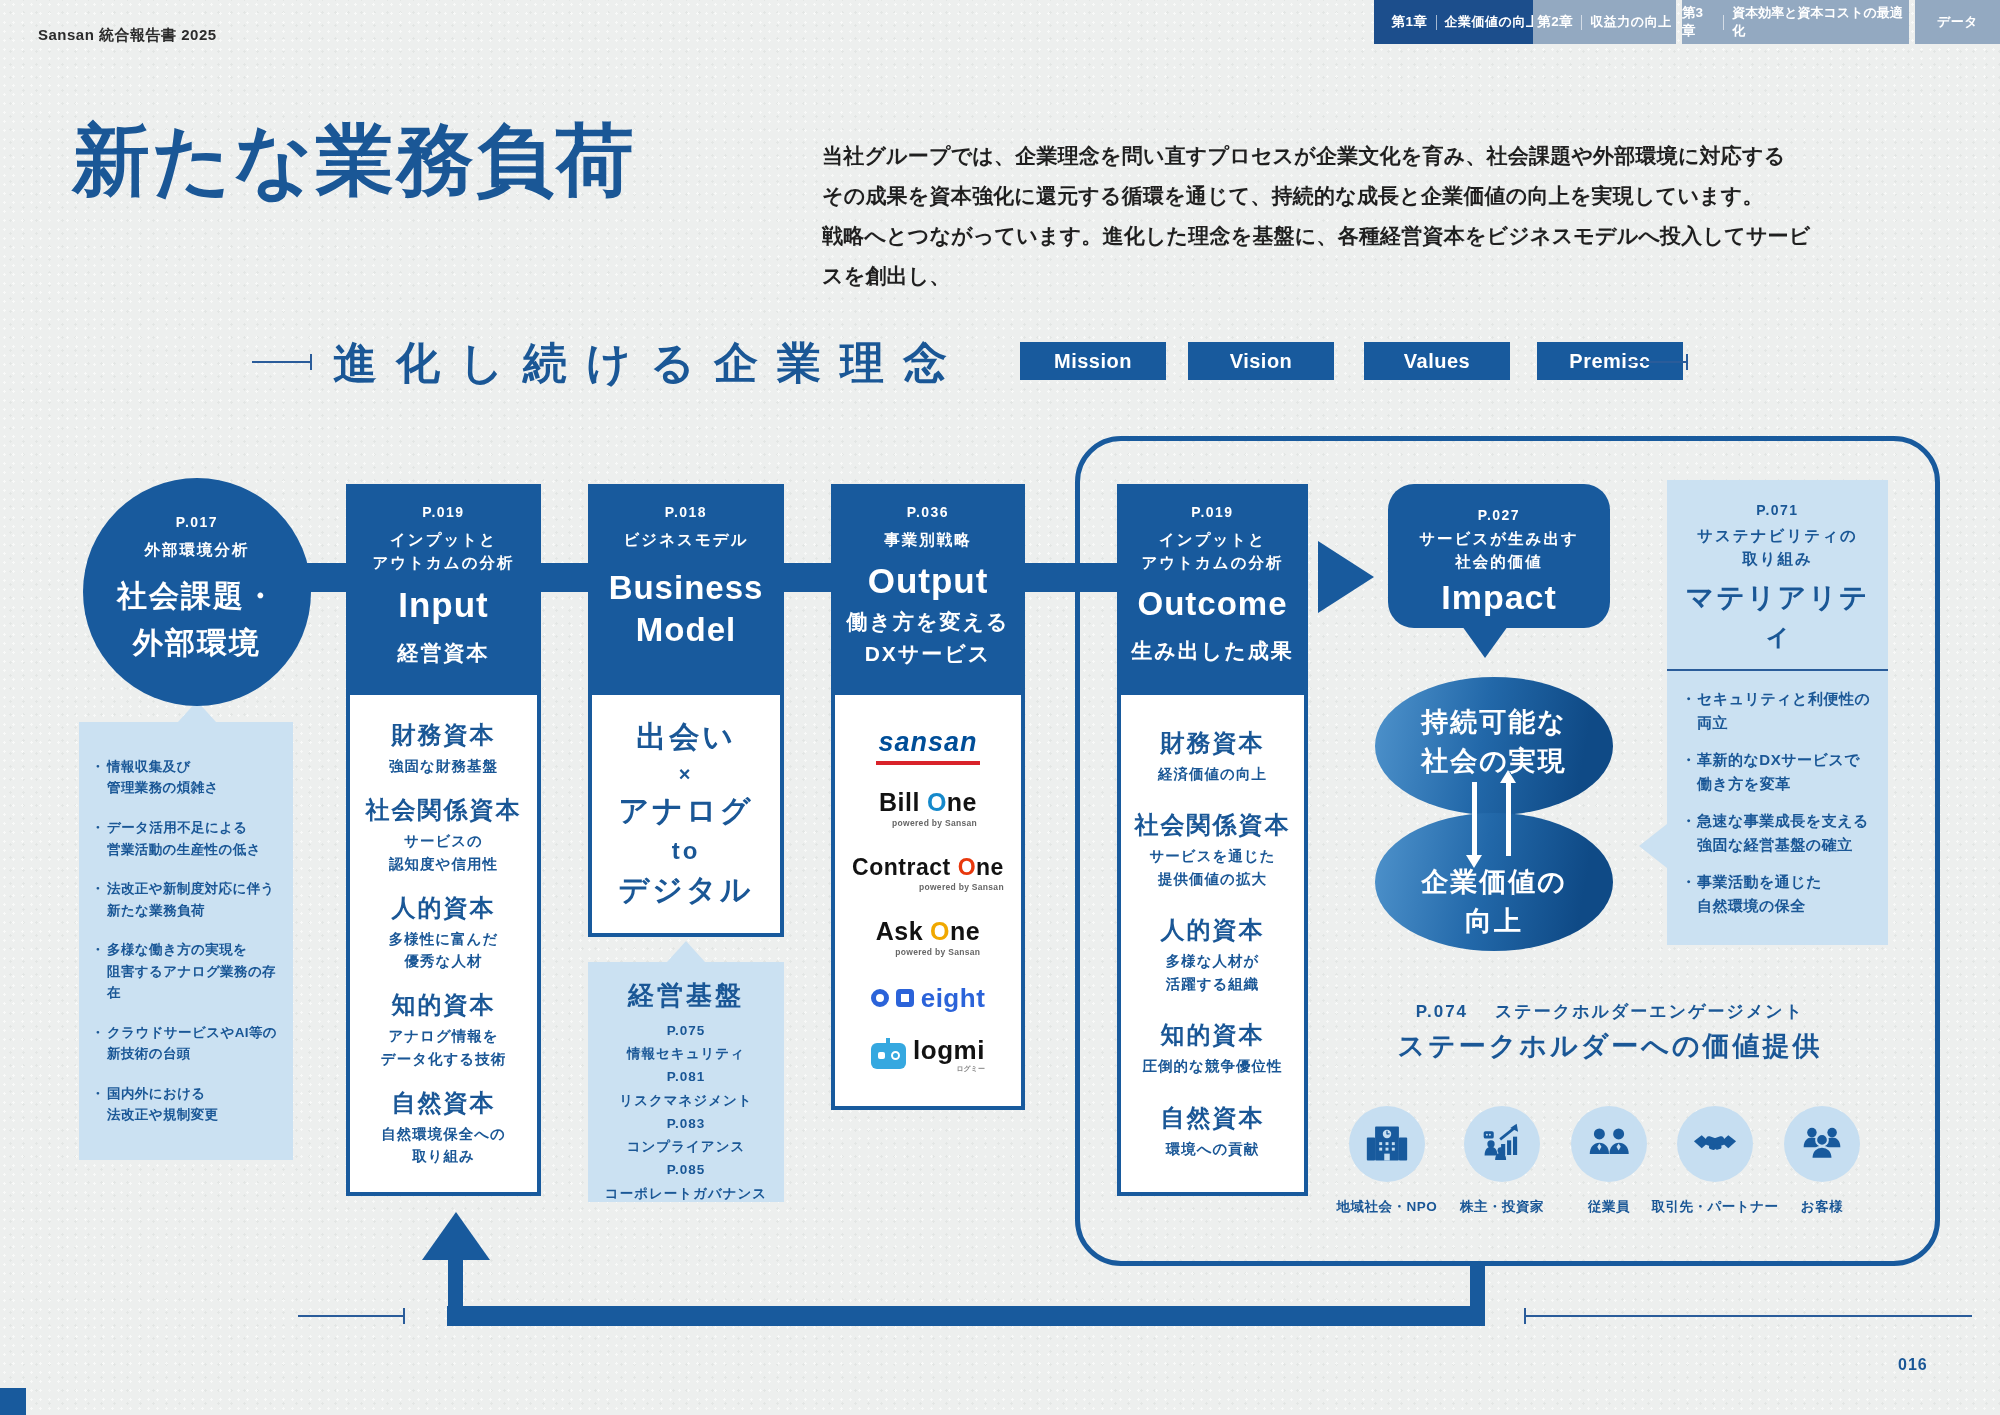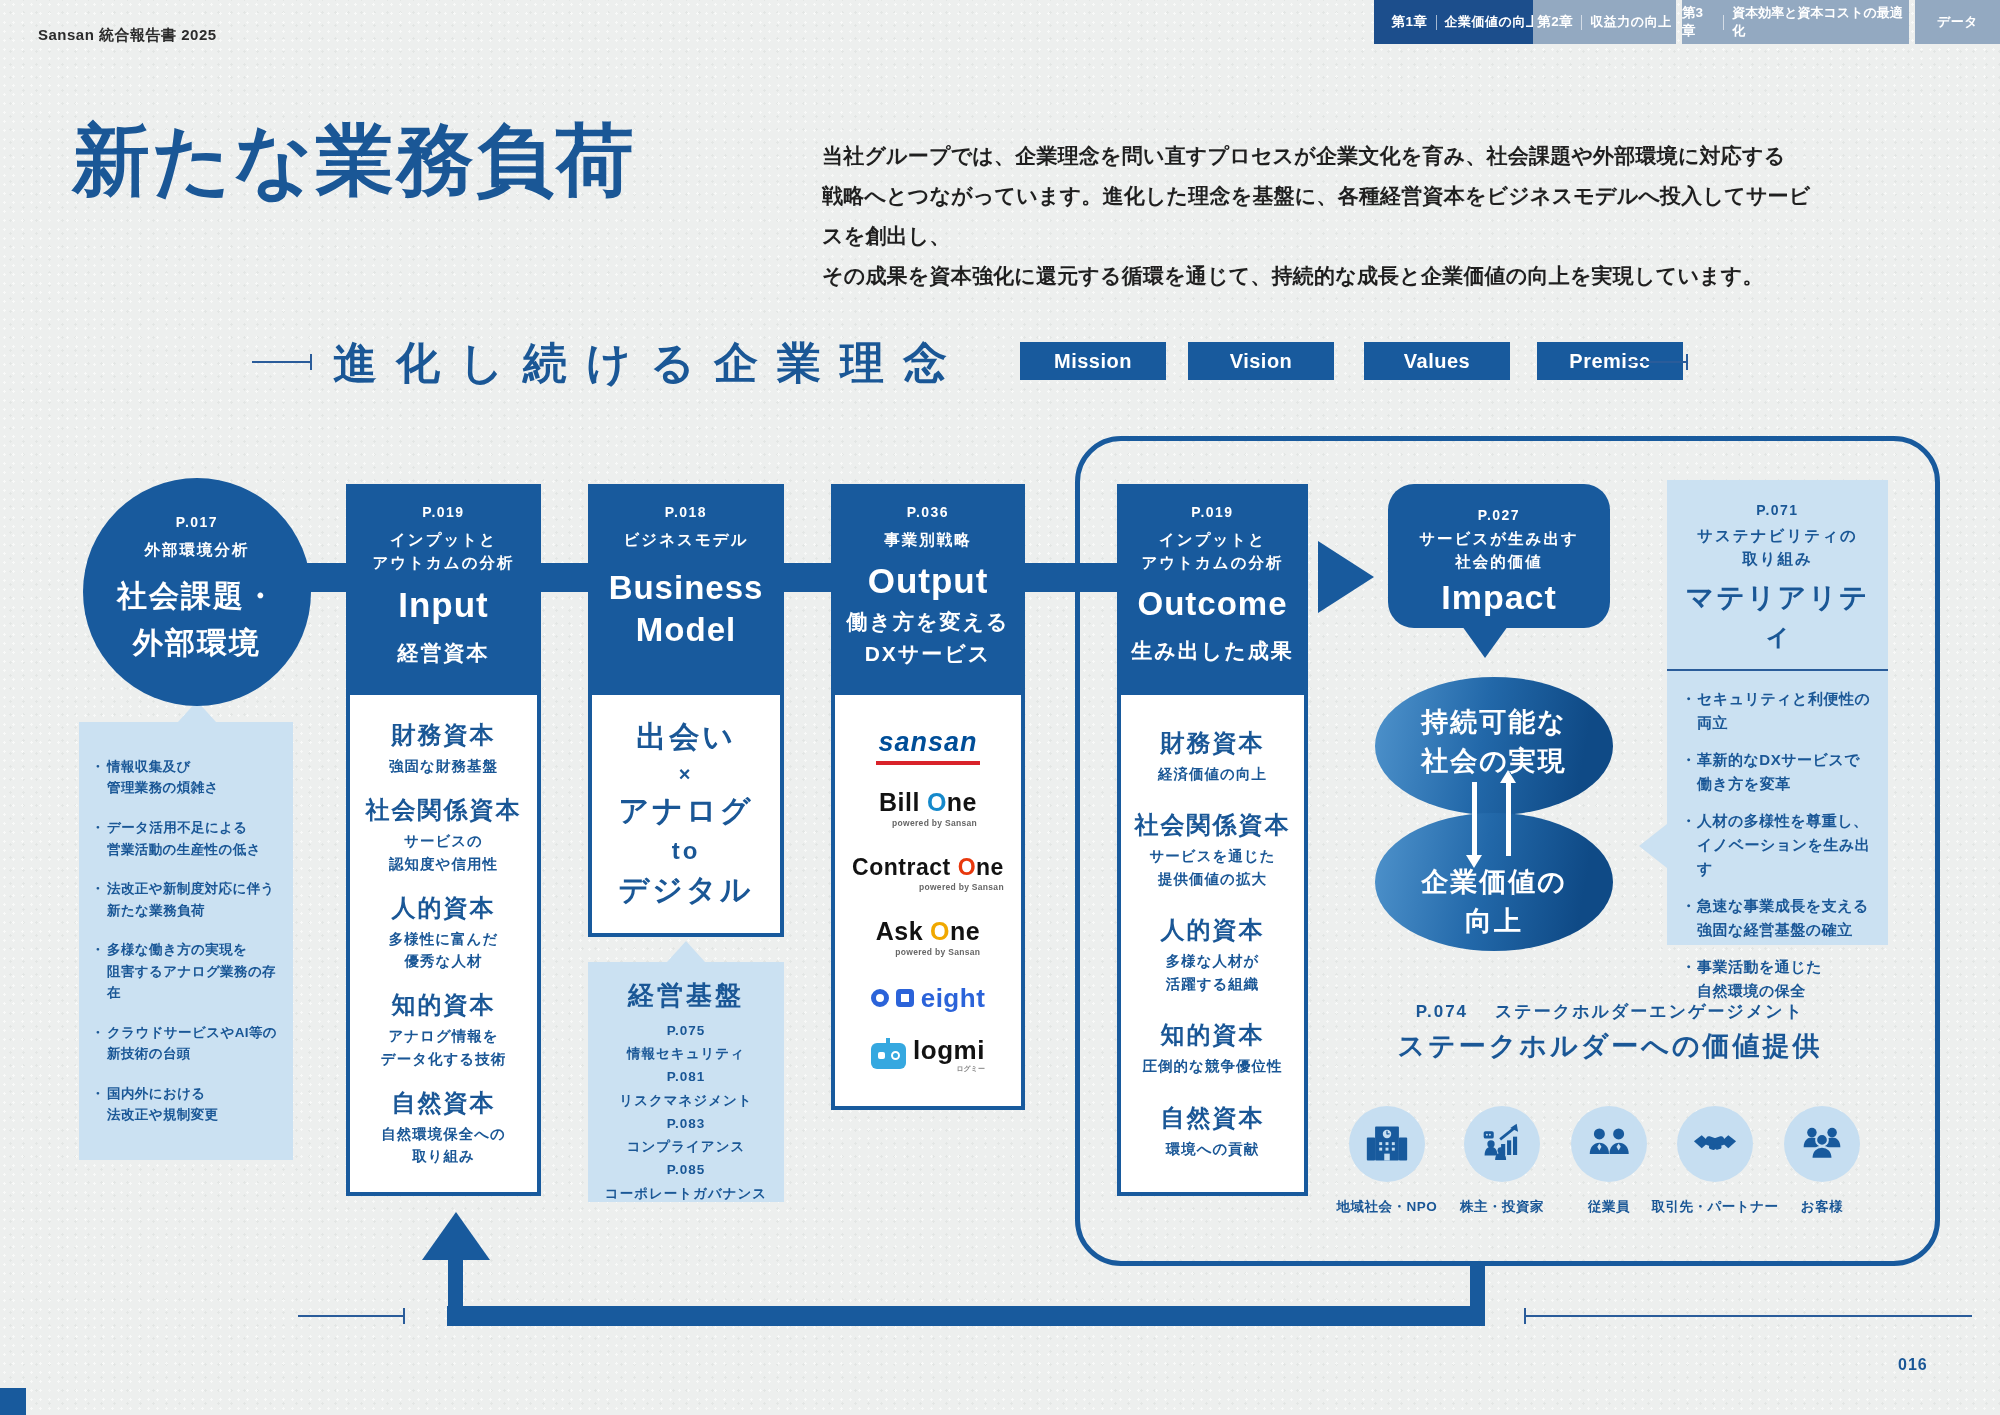--- a/index.html
+++ b/index.html
@@ -164,22 +164,22 @@
   <span class="sep"></span>
   <span>資本効率と資本コストの最適化</span>
 </div>
 <div class="abs nav-tab tab-mut" style="left:1915px;width:85px;">
   <span>データ</span>
 </div>
 
 <h1 class="abs page-title">新たな業務負荷</h1>
 <div class="abs hero-par">
   <div>当社グループでは、企業理念を問い直すプロセスが企業文化を育み、社会課題や外部環境に対応する</div>
+  <div>その成果を資本強化に還元する循環を通じて、持続的な成長と企業価値の向上を実現しています。</div>
   <div>戦略へとつながっています。進化した理念を基盤に、各種経営資本をビジネスモデルへ投入してサービスを創出し、</div>
-  <div>その成果を資本強化に還元する循環を通じて、持続的な成長と企業価値の向上を実現しています。</div>
 </div>
 
 <div class="mk-line" style="left:252px;top:361px;width:58px;"></div>
 <div class="mk-tick" style="left:310px;top:354px;"></div>
 <div class="abs phil-heading">進化し続ける企業理念</div>
 <div class="abs phil-btn" style="left:1020px;">Mission</div>
 <div class="abs phil-btn" style="left:1188px;">Vision</div>
 <div class="abs phil-btn" style="left:1364px;">Values</div>
 <div class="abs phil-btn" style="left:1537px;">Premise</div>
 <div class="mk-line" style="left:1626px;top:361px;width:60px;"></div>
@@ -403,23 +403,20 @@
     </div>
     <div class="mat-title">マテリアリティ</div>
   </div>
   <div class="mat-rule"></div>
   <div class="mat-items">
     <div class="blt sm">
         <span>セキュリティと利便性の両立</span>
       </div>
     <div class="blt sm">
         <span><span>革新的なDXサービスで</span><br><span>働き方を変革</span></span>
-      </div>
-    <div class="blt sm">
-        <span><span>人材の多様性を尊重し、</span><br><span>イノベーションを生み出す</span></span>
       </div>
     <div class="blt sm">
         <span><span>急速な事業成長を支える</span><br><span>強固な経営基盤の確立</span></span>
       </div>
     <div class="blt sm">
         <span><span>事業活動を通じた</span><br><span>自然環境の保全</span></span>
       </div>
   </div>
 </div>
 

